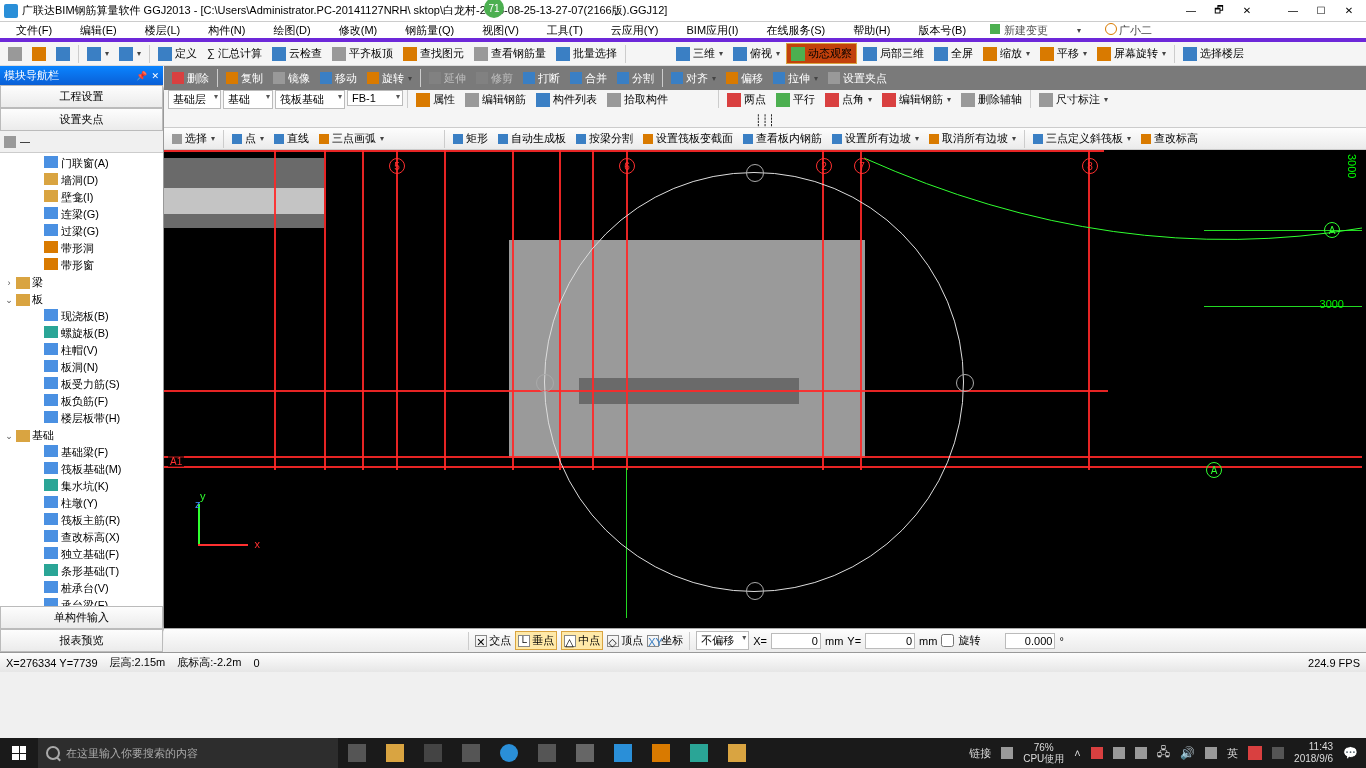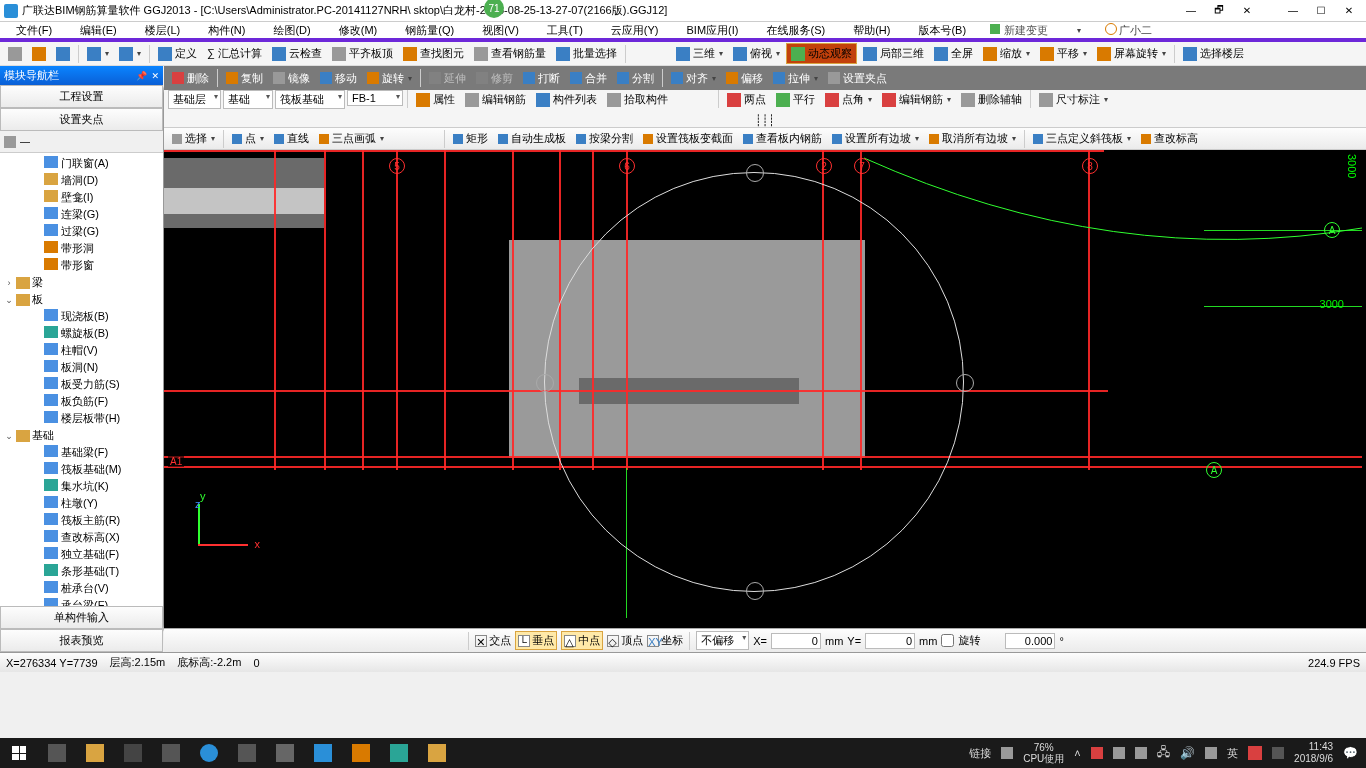--- a/index.html
+++ b/index.html
@@ -658,20 +658,24 @@
 
 <div class="taskbar">
   <div class="start">
       <div class="win-logo">
         <div></div>
         <div></div>
         <div></div>
         <div></div>
       </div>
     </div>
+  <div class="search">
+      <span class="srch-ico"></span>
+      <span>在这里输入你要搜索的内容</span>
+    </div>
   <div class="tb-apps">
     <div class="tb-app">
         <div class="app-ico" style="background:#555"></div>
       </div>
     <div class="tb-app">
         <div class="app-ico" style="background:#d9a441"></div>
       </div>
     <div class="tb-app">
         <div class="app-ico" style="background:#444"></div>
       </div>

